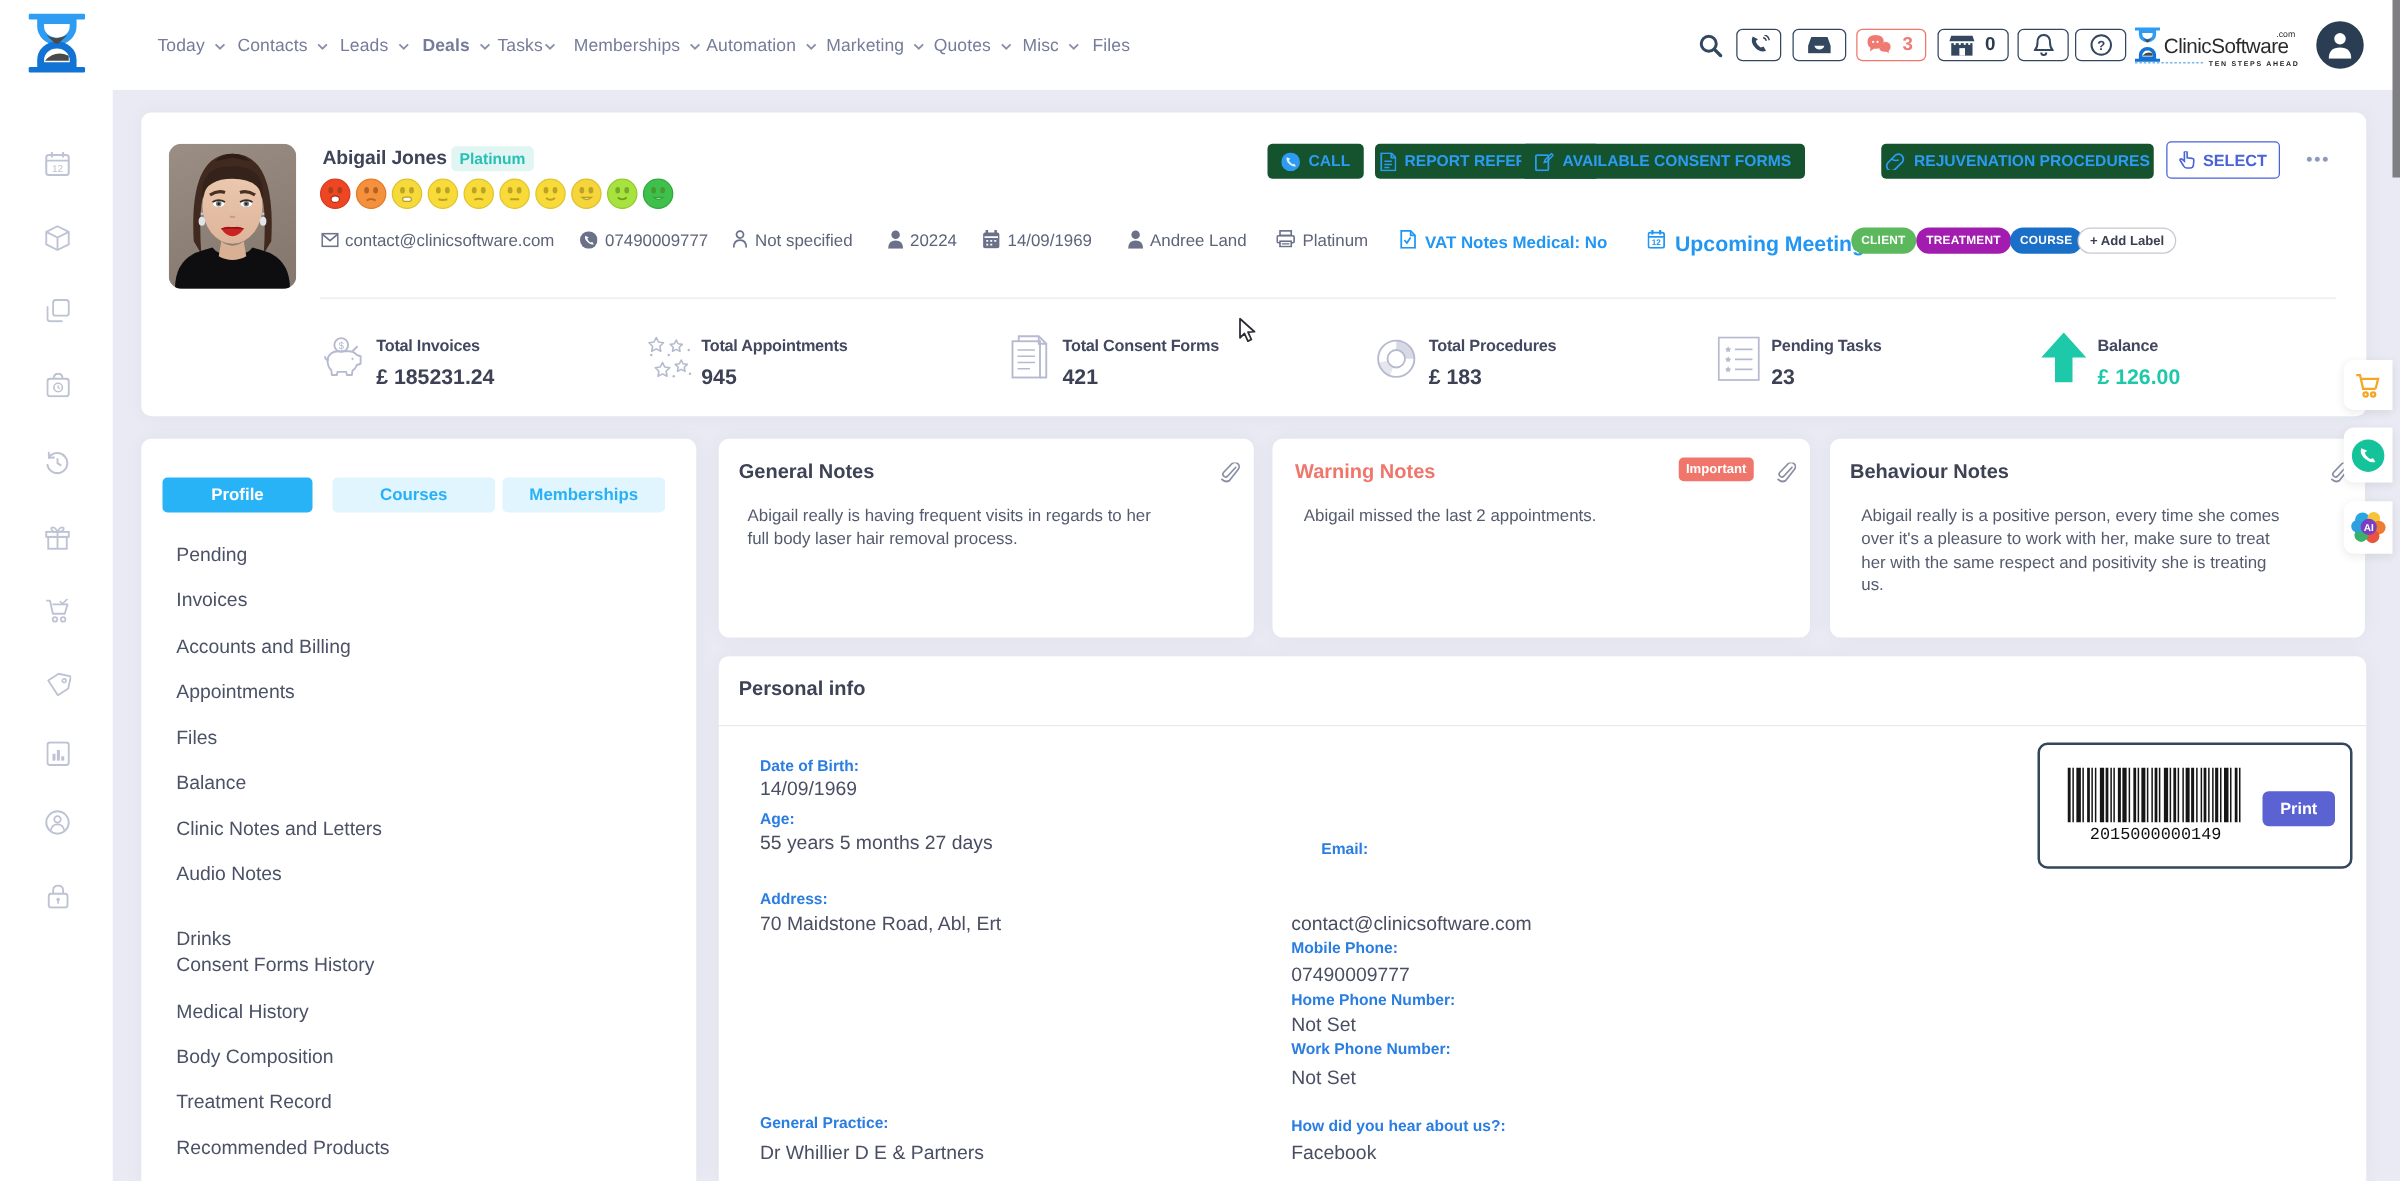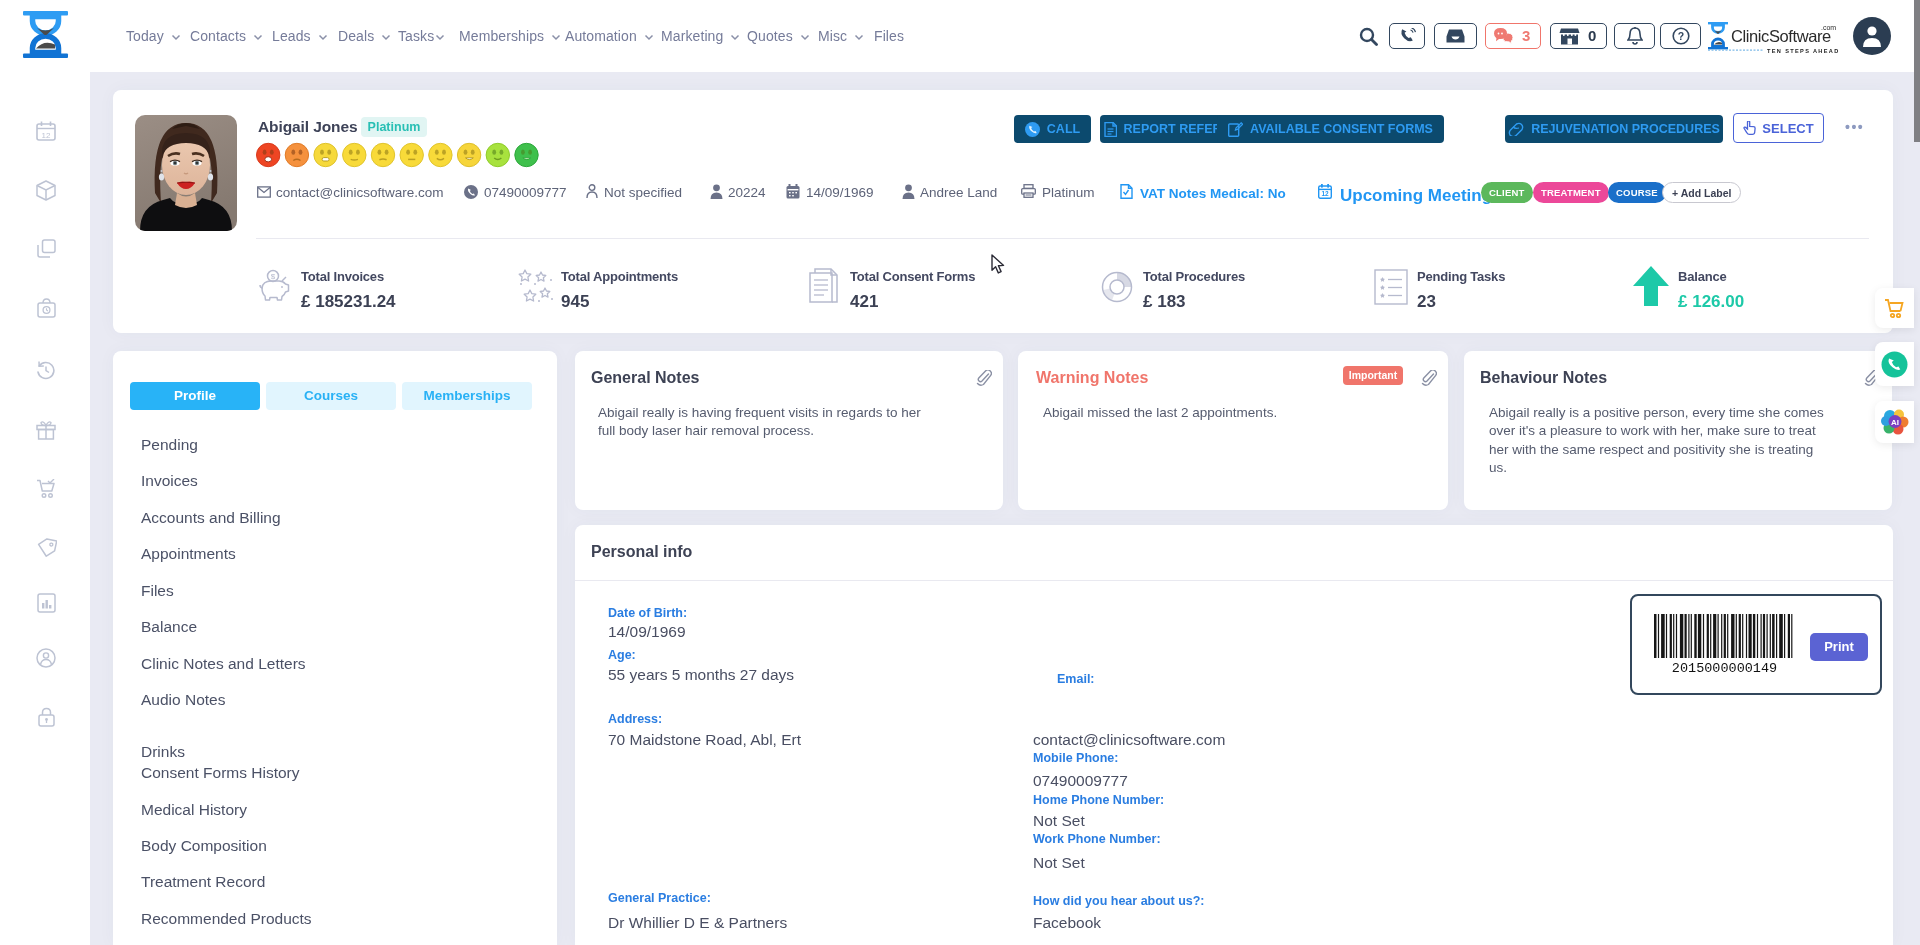--- a/index.html
+++ b/index.html
@@ -5,21 +5,21 @@
 *{margin:0;padding:0;box-sizing:border-box;}
 html,body{width:1920px;height:945px;overflow:hidden;}
 body{font-family:"Liberation Sans",sans-serif;background:#ffffff;position:relative;color:#3f4254;}
 .abs{position:absolute;}
 .card{position:absolute;background:#fff;border-radius:8px;box-shadow:0 0 18px rgba(60,70,110,0.04);}
 .navtxt{font-size:14px;color:#757b99;letter-spacing:0.1px;}
 .ctxt{font-size:13.5px;color:#5d6378;}
 .pill{display:inline-block;border-radius:11px;color:#fff;font-size:9.5px;font-weight:bold;letter-spacing:.2px;height:21px;line-height:21px;padding:0 8px;}
 .lbl{color:#2a7de1;font-size:12.5px;font-weight:bold;}
 .val{color:#494e62;font-size:15.5px;margin-top:3px;}
-.btn-lite{position:absolute;top:115px;height:28px;background:#0c4a6e;border-radius:4px;color:#2e9bf2;font-weight:bold;font-size:12.5px;display:flex;align-items:center;justify-content:center;gap:7px;}
+.btn-lite{position:absolute;top:115px;height:28px;background:#14532d;border-radius:4px;color:#2e9bf2;font-weight:bold;font-size:12.5px;display:flex;align-items:center;justify-content:center;gap:7px;}
 .statlbl{font-size:13px;font-weight:bold;color:#434860;letter-spacing:-0.2px;}
 .statval{font-size:17px;font-weight:bold;color:#3c4154;margin-top:4px;}
 .menuitem{font-size:15.5px;color:#4b5166;}
 .notetitle{font-size:16px;font-weight:bold;color:#3d4254;}
 .notetext{font-size:13.5px;color:#555b6e;line-height:18.3px;}
 </style>
 </head>
 <body>
 
 <div class="abs" style="left:90px;top:72px;width:1830px;height:873px;background:#e9eaf3;"></div>
@@ -48,21 +48,21 @@
     <svg width="10" height="7" viewBox="0 0 10 7" style="margin-top:2px">
       <path d="M1.5 1.5 L5 5 L8.5 1.5" stroke="#8a90a8" stroke-width="1.5" fill="none"></path>
     </svg>
   </div>
 <div class="abs" style="left:272px;top:28px;display:flex;align-items:center;gap:7px;">
     <span class="navtxt">Leads</span>
     <svg width="10" height="7" viewBox="0 0 10 7" style="margin-top:2px">
       <path d="M1.5 1.5 L5 5 L8.5 1.5" stroke="#8a90a8" stroke-width="1.5" fill="none"></path>
     </svg>
   </div>
-<div class="abs" style="left:338px;top:28px;display:flex;align-items:center;gap:7px;">
+<div class="abs" style="left:338px;top:28px;display:flex;align-items:center;gap:7px;font-weight:bold;">
     <span class="navtxt">Deals</span>
     <svg width="10" height="7" viewBox="0 0 10 7" style="margin-top:2px">
       <path d="M1.5 1.5 L5 5 L8.5 1.5" stroke="#8a90a8" stroke-width="1.5" fill="none"></path>
     </svg>
   </div>
 <div class="abs" style="left:398px;top:28px;display:flex;align-items:center;gap:1px;">
     <span class="navtxt">Tasks</span>
     <svg width="10" height="7" viewBox="0 0 10 7" style="margin-top:2px">
       <path d="M1.5 1.5 L5 5 L8.5 1.5" stroke="#8a90a8" stroke-width="1.5" fill="none"></path>
     </svg>
@@ -372,21 +372,21 @@
 <div class="abs" style="left:1140px;top:186px;font-size:13.5px;font-weight:bold;color:#2196f3;">VAT Notes Medical: No</div>
 <svg class="abs" style="left:1318px;top:184px" width="14" height="15" viewBox="0 0 14 15">
     <rect x="0.7" y="2" width="12.6" height="12.3" rx="1.5" fill="none" stroke="#2196f3" stroke-width="1.4"></rect>
     <rect x="3" y="0" width="1.8" height="3.6" fill="#2196f3"></rect>
     <rect x="9.2" y="0" width="1.8" height="3.6" fill="#2196f3"></rect>
     <line x1="1" y1="5.4" x2="13" y2="5.4" stroke="#2196f3" stroke-width="1.4"></line>
     <text x="7" y="12.2" font-size="6.5" font-weight="bold" fill="#2196f3" text-anchor="middle" font-family="Liberation Sans">12</text>
   </svg>
 <div class="abs" style="left:1340px;top:186px;font-size:17px;font-weight:bold;color:#2196f3;">Upcoming Meetings</div>
 <div class="abs pill" style="left:1481px;top:182px;background:#5cb85c;">CLIENT</div>
-<div class="abs pill" style="left:1533px;top:182px;background:#ec4899;">TREATMENT</div>
+<div class="abs pill" style="left:1533px;top:182px;background:#a21caf;">TREATMENT</div>
 <div class="abs pill" style="left:1608px;top:182px;background:#1a6fc9;">COURSE</div>
 <div class="abs" style="left:1662px;top:182px;height:21px;padding:0 9px;background:#fff;border:1px solid #c8c8d0;border-radius:11px;font-size:10.5px;font-weight:bold;color:#3a3f52;line-height:20px;">+ Add Label</div>
 
 <div class="btn-lite" style="left:1014px;width:77px;"><svg width="15" height="15" viewBox="0 0 15 15">
       <circle cx="7.5" cy="7.5" r="7.5" fill="#2e9bf2"></circle>
       <path d="M4.4 3.7 q-1 3 2.4 5.8 q2.8 2.3 4.9 1.4 l-1.2-2 -1.6.5 q-2.3-1.5-2.8-3.4 l1.3-1z" fill="#e3f2fd"></path>
     </svg>CALL</div>
 <div class="btn-lite" style="left:1100px;width:180px;"><svg width="13" height="15" viewBox="0 0 13 15">
       <path d="M1 0.5 h8 l3.5 3.5 v10.5 h-11.5z" fill="none" stroke="#2e9bf2" stroke-width="1.4"></path>
       <path d="M9 0.5 v3.5 h3.5" fill="none" stroke="#2e9bf2" stroke-width="1.4"></path>
@@ -480,21 +480,21 @@
 <div class="abs statlbl" style="left:1678px;top:269px;">Balance</div>
 <div class="abs statval" style="left:1678px;top:288px;color:#1dc9a8;">£ 126.00</div>
 
 <div class="abs" style="left:991px;top:254px;">
 <svg width="14" height="21" viewBox="0 0 14 21">
       <path d="M1 1 L1 16.2 L4.6 12.8 L7.3 18.9 L10.1 17.6 L7.4 11.7 L12.6 11.4 Z" fill="#fff" stroke="#2b2b36" stroke-width="1.4" stroke-linejoin="round"></path>
     </svg>
 </div>
 
 <div class="card" style="left:113px;top:351px;width:444px;height:594px;border-radius:8px 8px 0 0;"></div>
-<div class="abs" style="left:130px;top:382px;width:130px;height:28px;background:#28b3f7;border-radius:4px;color:#fff;font-weight:bold;font-size:13.5px;text-align:center;line-height:28px;">Profile</div>
+<div class="abs" style="left:130px;top:382px;width:120px;height:28px;background:#28b3f7;border-radius:4px;color:#fff;font-weight:bold;font-size:13.5px;text-align:center;line-height:28px;">Profile</div>
 <div class="abs" style="left:266px;top:382px;width:130px;height:28px;background:#e1f5fe;border-radius:4px;color:#29b1f5;font-weight:bold;font-size:13.5px;text-align:center;line-height:28px;">Courses</div>
 <div class="abs" style="left:402px;top:382px;width:130px;height:28px;background:#e1f5fe;border-radius:4px;color:#29b1f5;font-weight:bold;font-size:13.5px;text-align:center;line-height:28px;">Memberships</div>
 <div class="abs menuitem" style="left:141px;top:436px;">Pending</div>
 <div class="abs menuitem" style="left:141px;top:472px;">Invoices</div>
 <div class="abs menuitem" style="left:141px;top:509px;">Accounts and Billing</div>
 <div class="abs menuitem" style="left:141px;top:545px;">Appointments</div>
 <div class="abs menuitem" style="left:141px;top:582px;">Files</div>
 <div class="abs menuitem" style="left:141px;top:618px;">Balance</div>
 <div class="abs menuitem" style="left:141px;top:655px;">Clinic Notes and Letters</div>
 <div class="abs menuitem" style="left:141px;top:691px;">Audio Notes</div>

